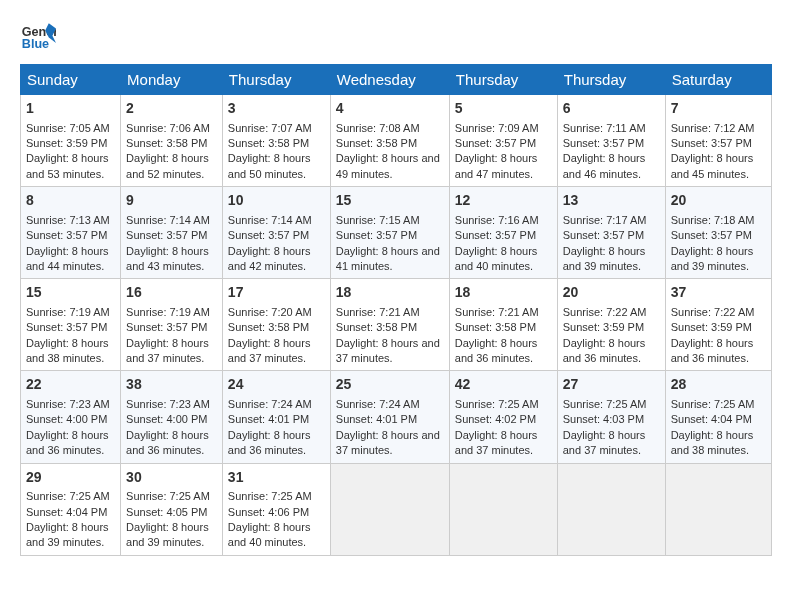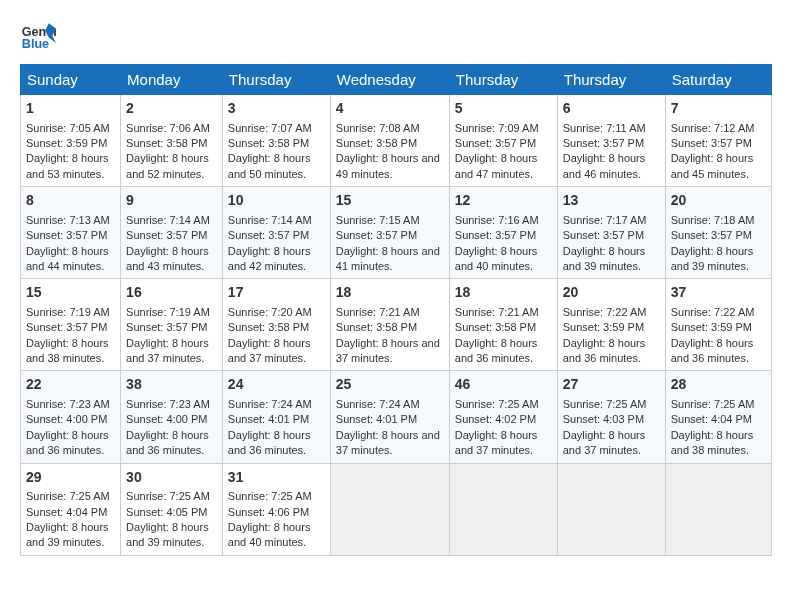--- a/index.html
+++ b/index.html
@@ -211,21 +211,21 @@
         </td>
         <td>
           <span class="day-number">24</span>
           <div class="day-info">Sunrise: 7:24 AM<br>Sunset: 4:01 PM<br>Daylight: 8 hours and 36 minutes.</div>
         </td>
         <td>
           <span class="day-number">25</span>
           <div class="day-info">Sunrise: 7:24 AM<br>Sunset: 4:01 PM<br>Daylight: 8 hours and 37 minutes.</div>
         </td>
         <td>
-          <span class="day-number">46</span>
+          <span class="day-number">42</span>
           <div class="day-info">Sunrise: 7:25 AM<br>Sunset: 4:02 PM<br>Daylight: 8 hours and 37 minutes.</div>
         </td>
         <td>
           <span class="day-number">27</span>
           <div class="day-info">Sunrise: 7:25 AM<br>Sunset: 4:03 PM<br>Daylight: 8 hours and 37 minutes.</div>
         </td>
         <td>
           <span class="day-number">28</span>
           <div class="day-info">Sunrise: 7:25 AM<br>Sunset: 4:04 PM<br>Daylight: 8 hours and 38 minutes.</div>
         </td>

